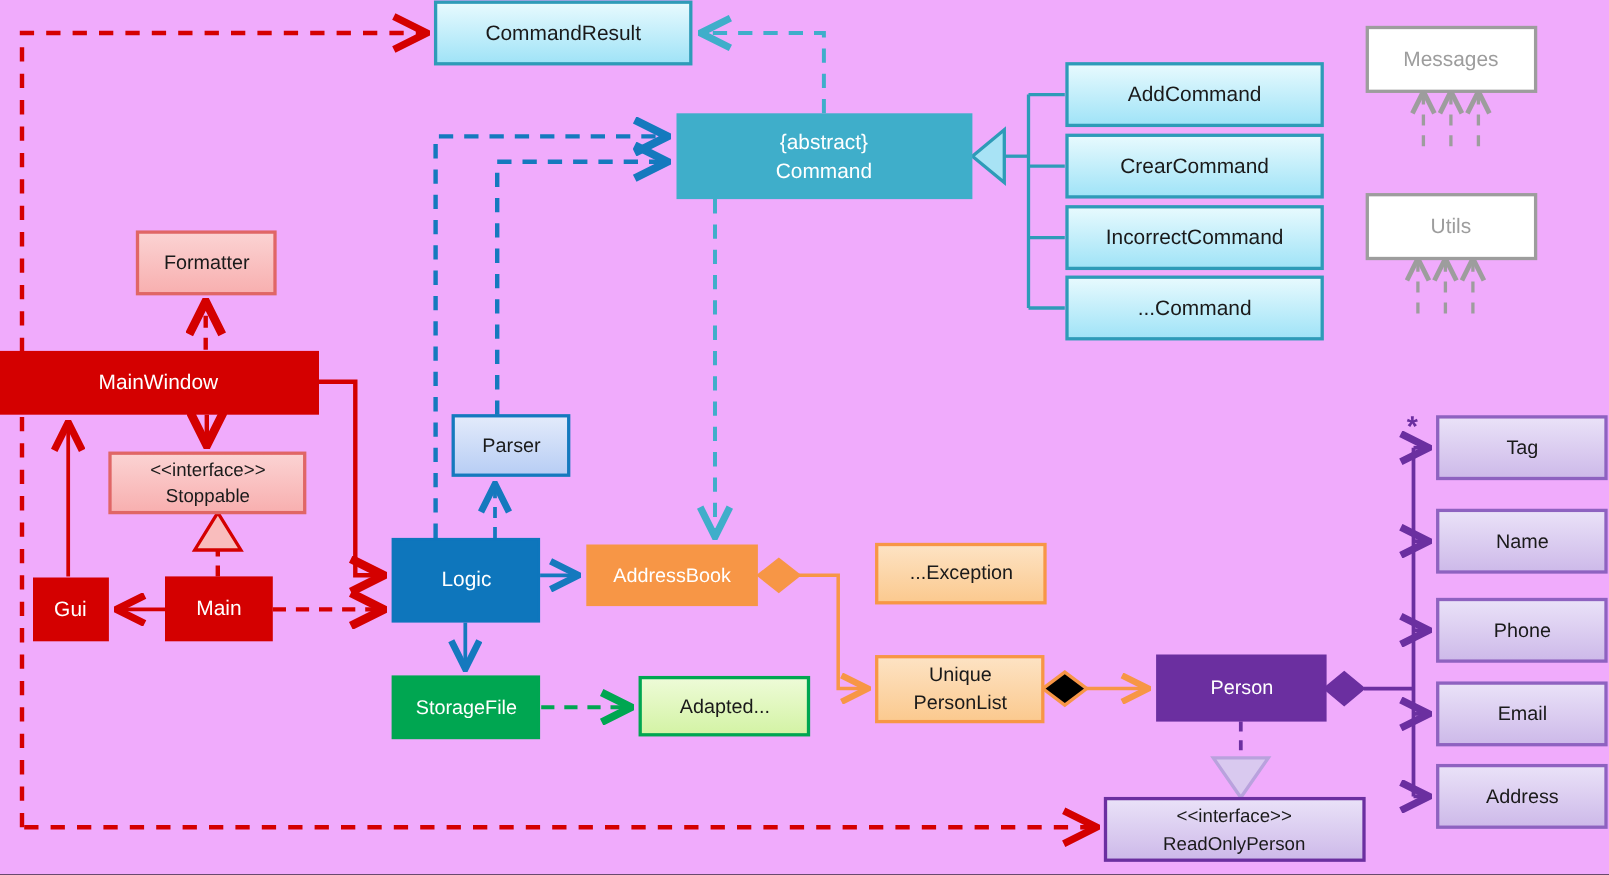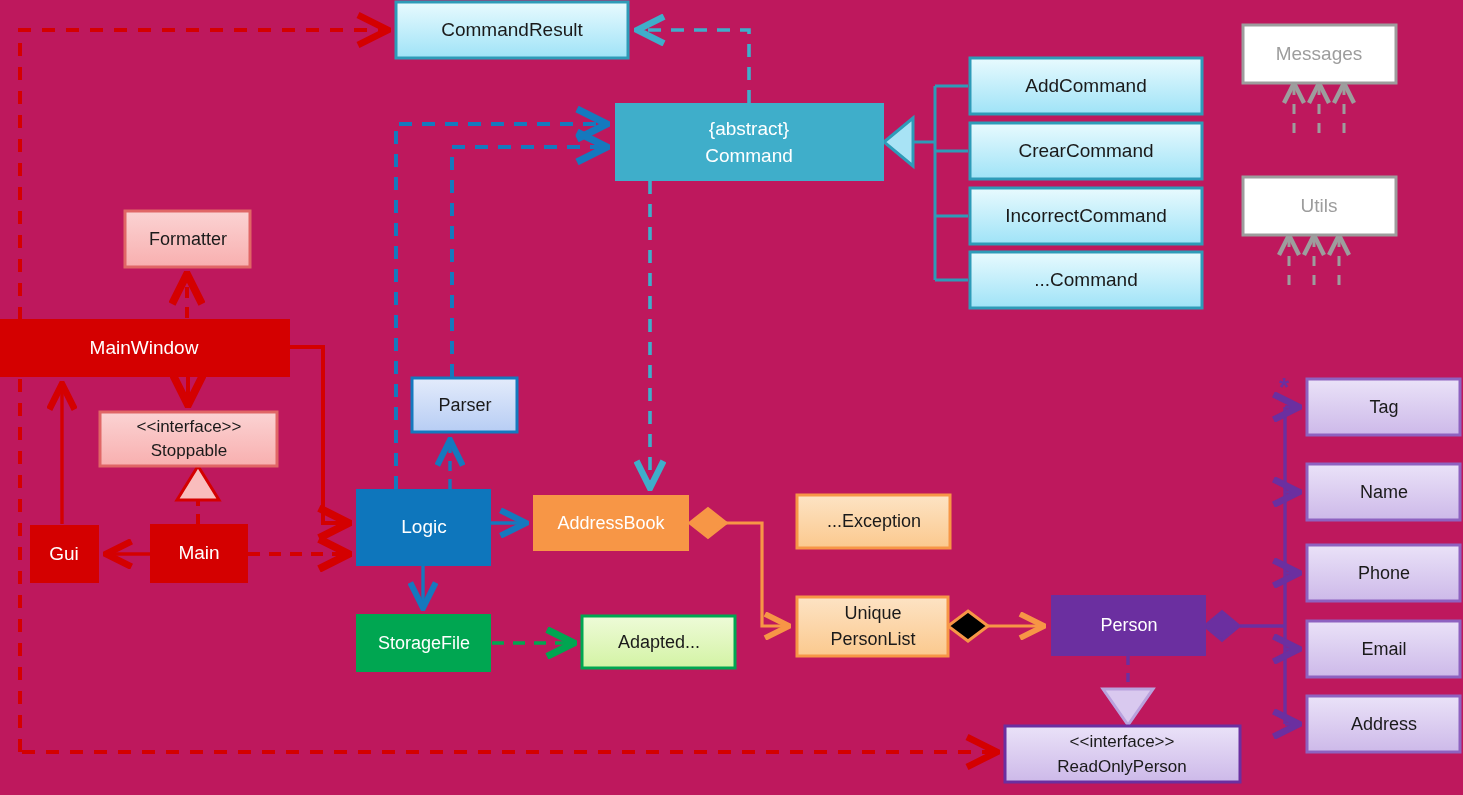--- a/index.html
+++ b/index.html
@@ -6,21 +6,21 @@
     margin: 0; padding: 0;
     background: #000;
     width: 1463px; height: 795px;
     overflow: hidden;
     font-family: "Liberation Sans", sans-serif;
   }
   #diagram-root {
     position: relative;
     width: 1463px;
     height: 795px;
-    background: #be185d;
+    background: #f0abfc;
   }
   svg.canvas {
     position: absolute;
     top: 0; left: 0;
     width: 1463px;
     height: 795px;
   }
   .node-label {
     font-family: "Liberation Sans", sans-serif;
     text-anchor: middle;

